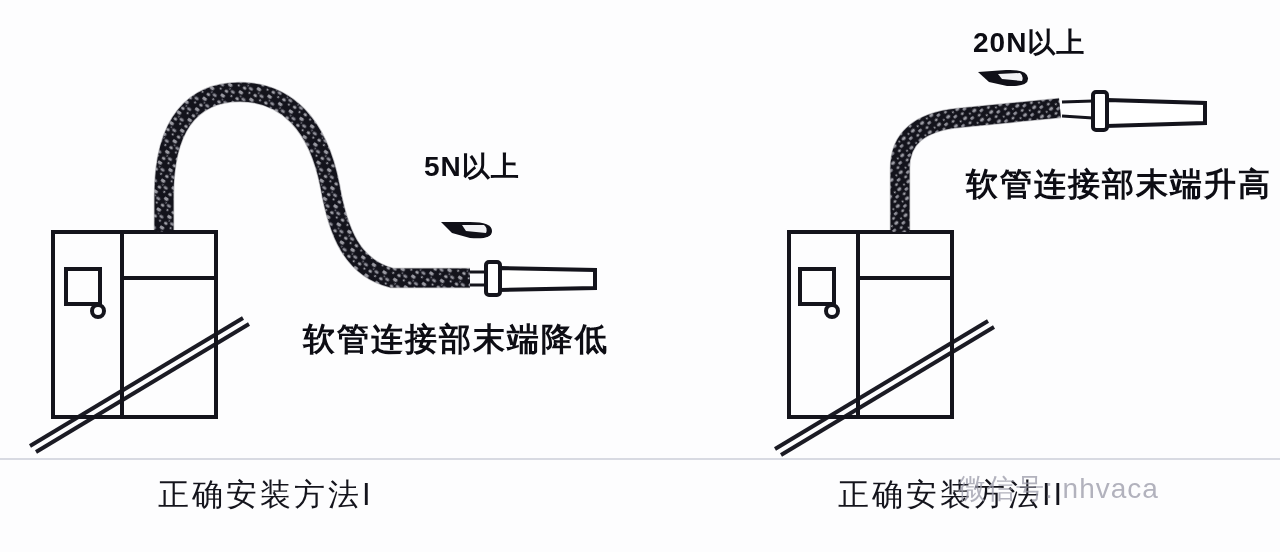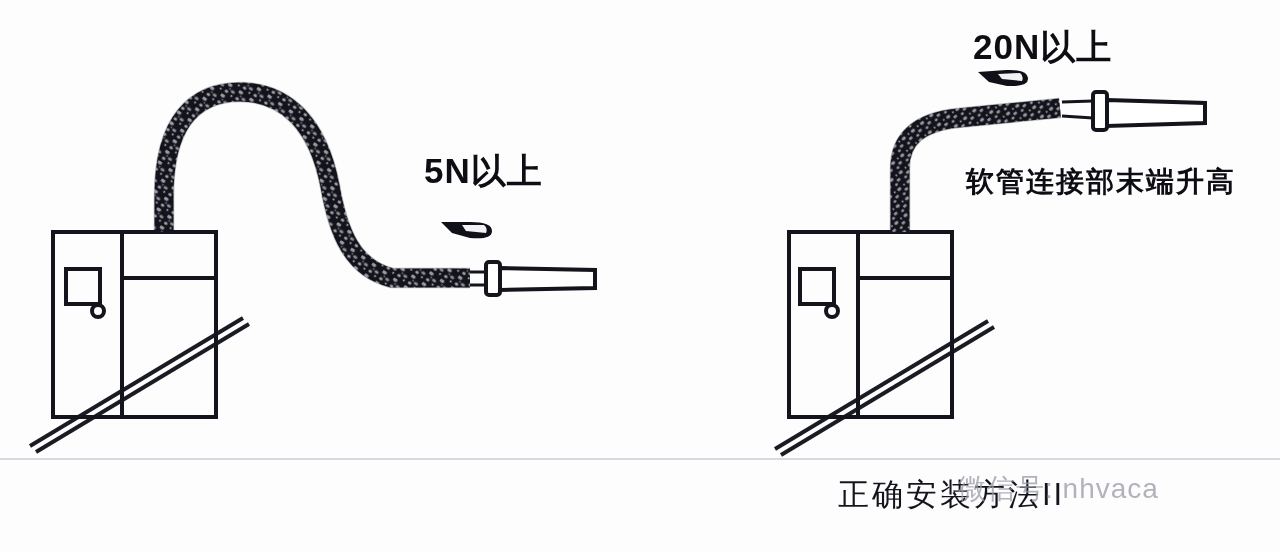--- a/index.html
+++ b/index.html
@@ -49,25 +49,25 @@
   }
 
   .label {
     position: absolute;
     white-space: nowrap;
     color: #0d0d14;
     font-family: "Liberation Sans", sans-serif;
     font-weight: bold;
   }
   .label-dim {
-    font-size: 35px;
+    font-size: 28px;
     letter-spacing: 1px;
   }
   .label-note {
-    font-size: 28px;
+    font-size: 32px;
     letter-spacing: 2px;
   }
 
   .watermark {
     position: absolute;
     white-space: nowrap;
     color: #9a9aa8;
     opacity: .75;
     font-family: "Liberation Sans", sans-serif;
   }
@@ -190,24 +190,26 @@
 
         <g>
           <path d="M 978 72 L 1006 70 Q 1027 69 1028 78 Q 1029 87 1007 86 L 989 82 Z" fill="#101018"></path>
           <path d="M 998 74 L 1020 73 Q 1024 76 1022 81 L 1002 79 Z" fill="#f2f2f5"></path>
         </g>
       </g>
     </svg>
 
     <div class="label label-dim" style="left:424px; top:148px;">5N以上</div>
 
+    <div class="label label-note" style="left:303px; top:318px;">软管连接部末端降低</div>
 
     <div class="label label-dim" style="left:973px; top:24px;">20N以上</div>
 
     <div class="label label-note" style="left:966px; top:163px;">软管连接部末端升高</div>
   </div>
 
   <div class="caption-area">
+    <div class="caption left">正确安装方法I</div>
     <div class="caption right">正确安装方法II</div>
   </div>
 
   <div class="watermark wm-1">微信号: nhvaca</div>
 </div>
 
 </body></html>

